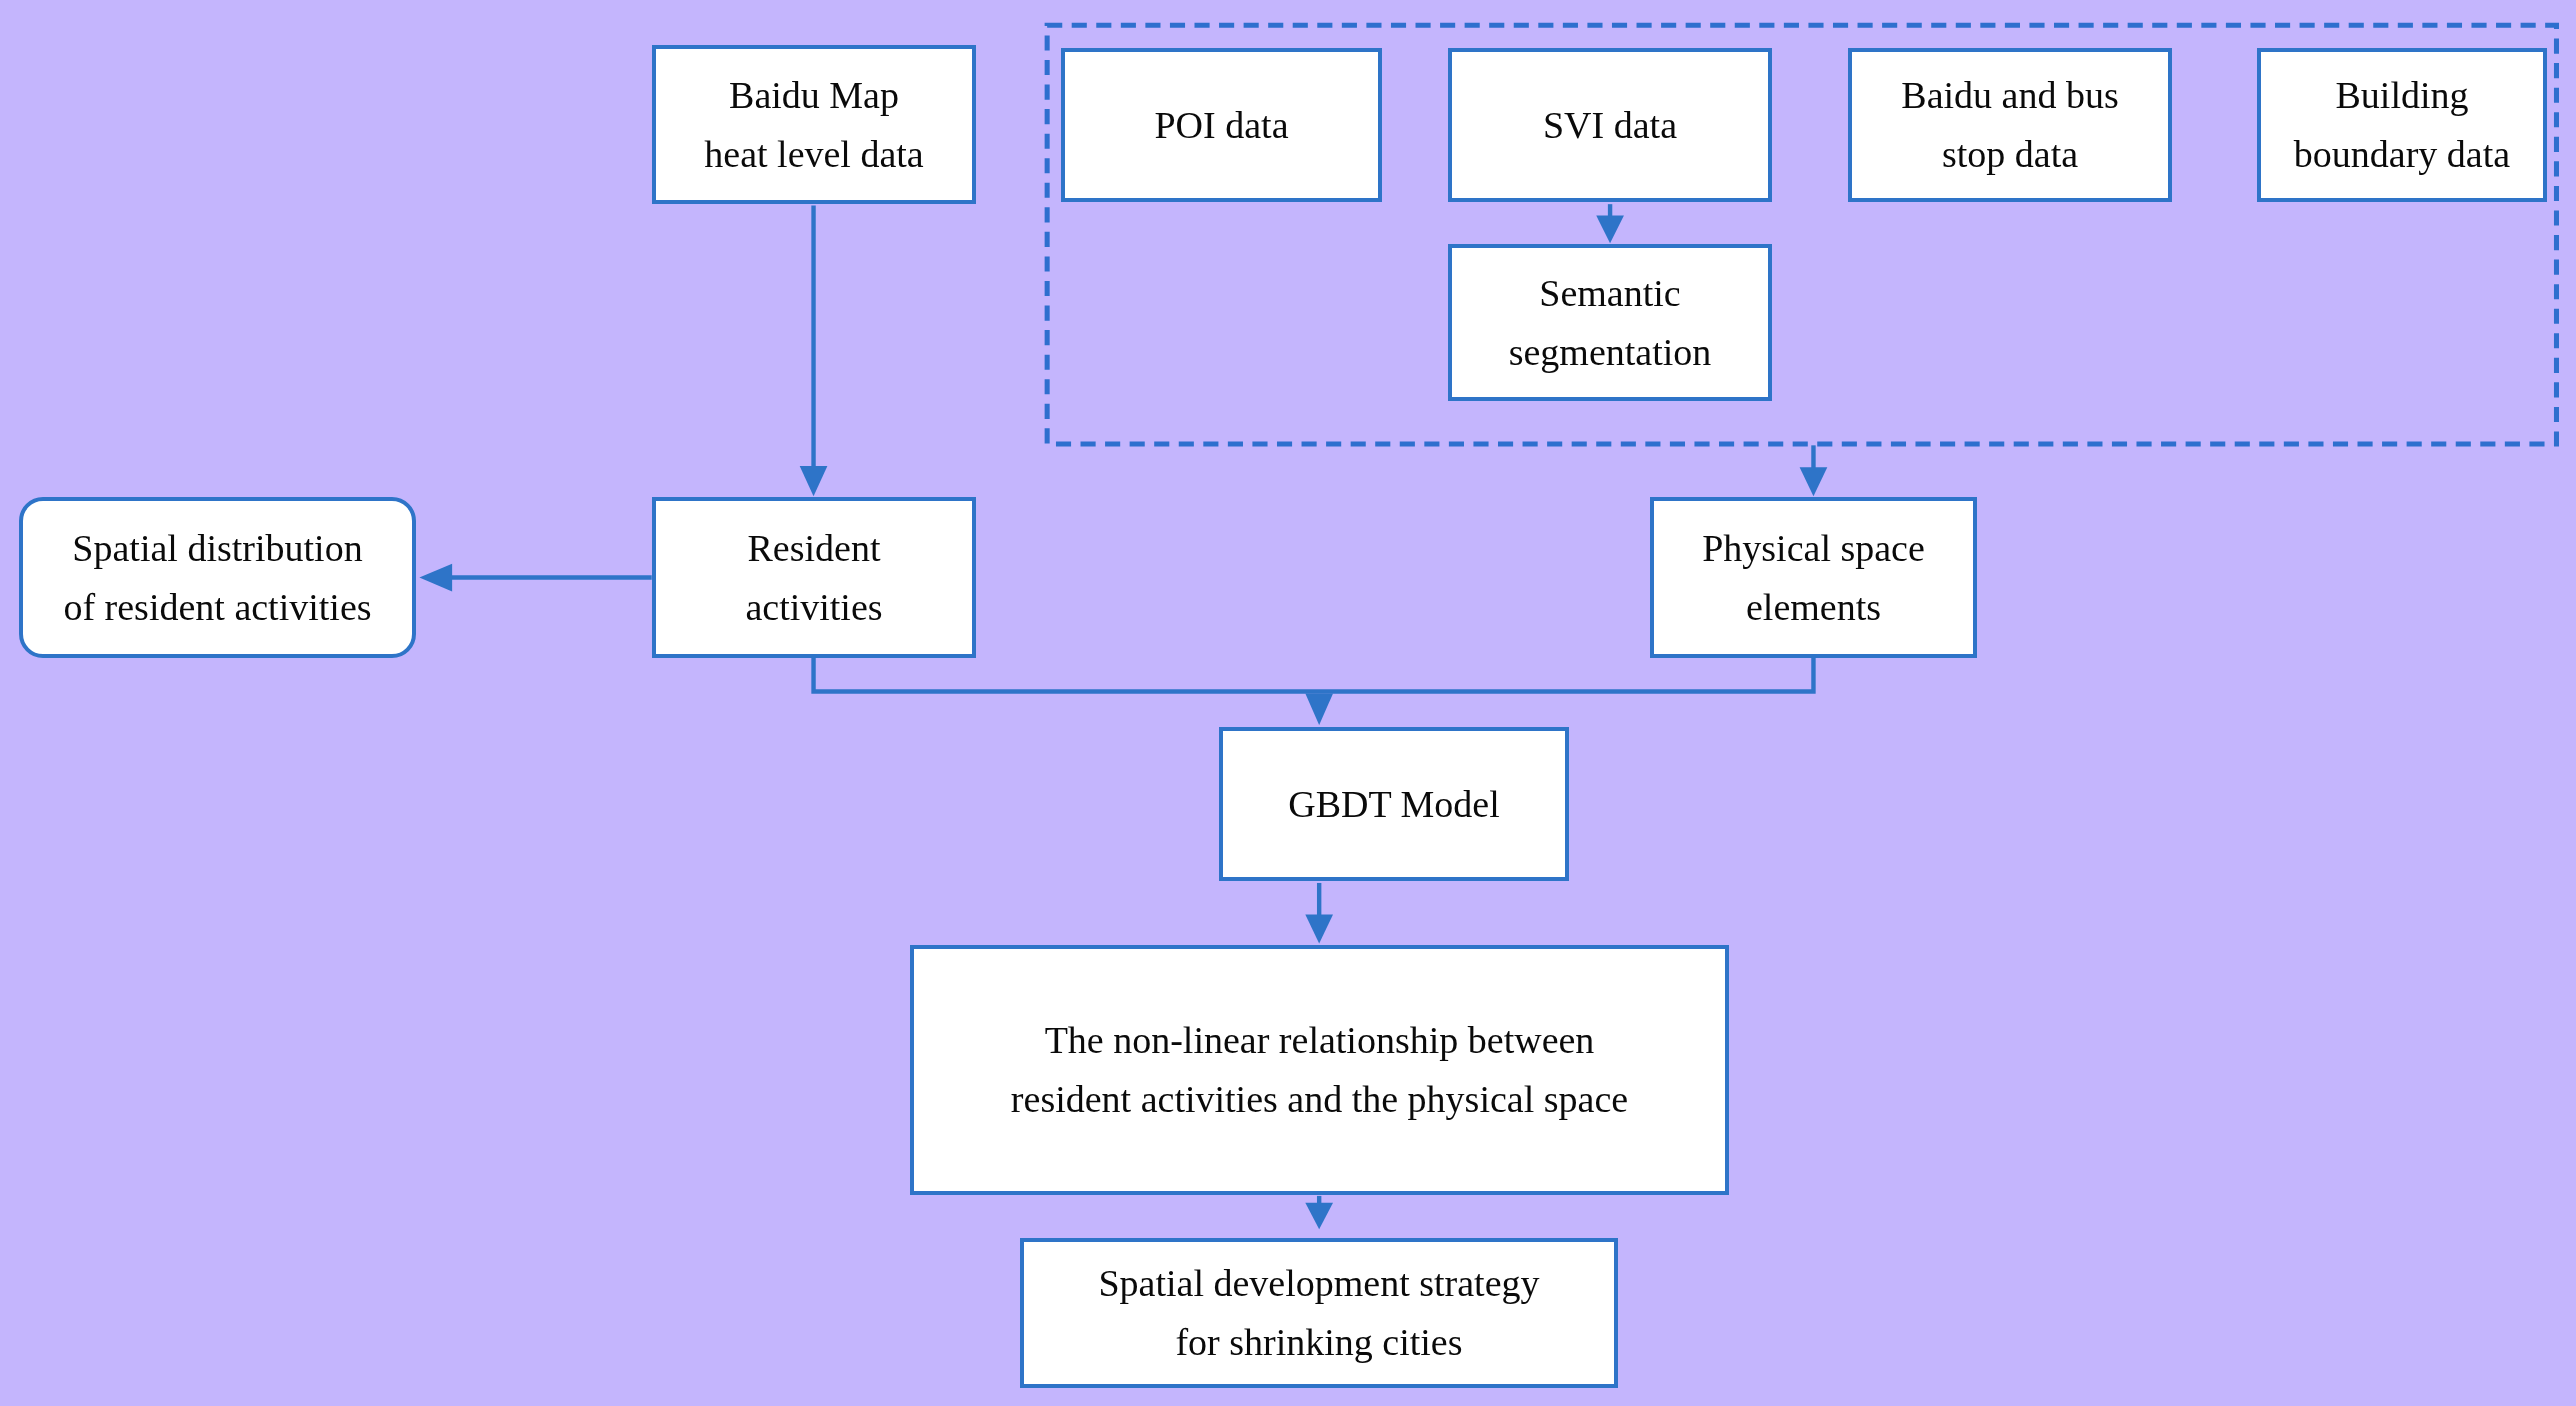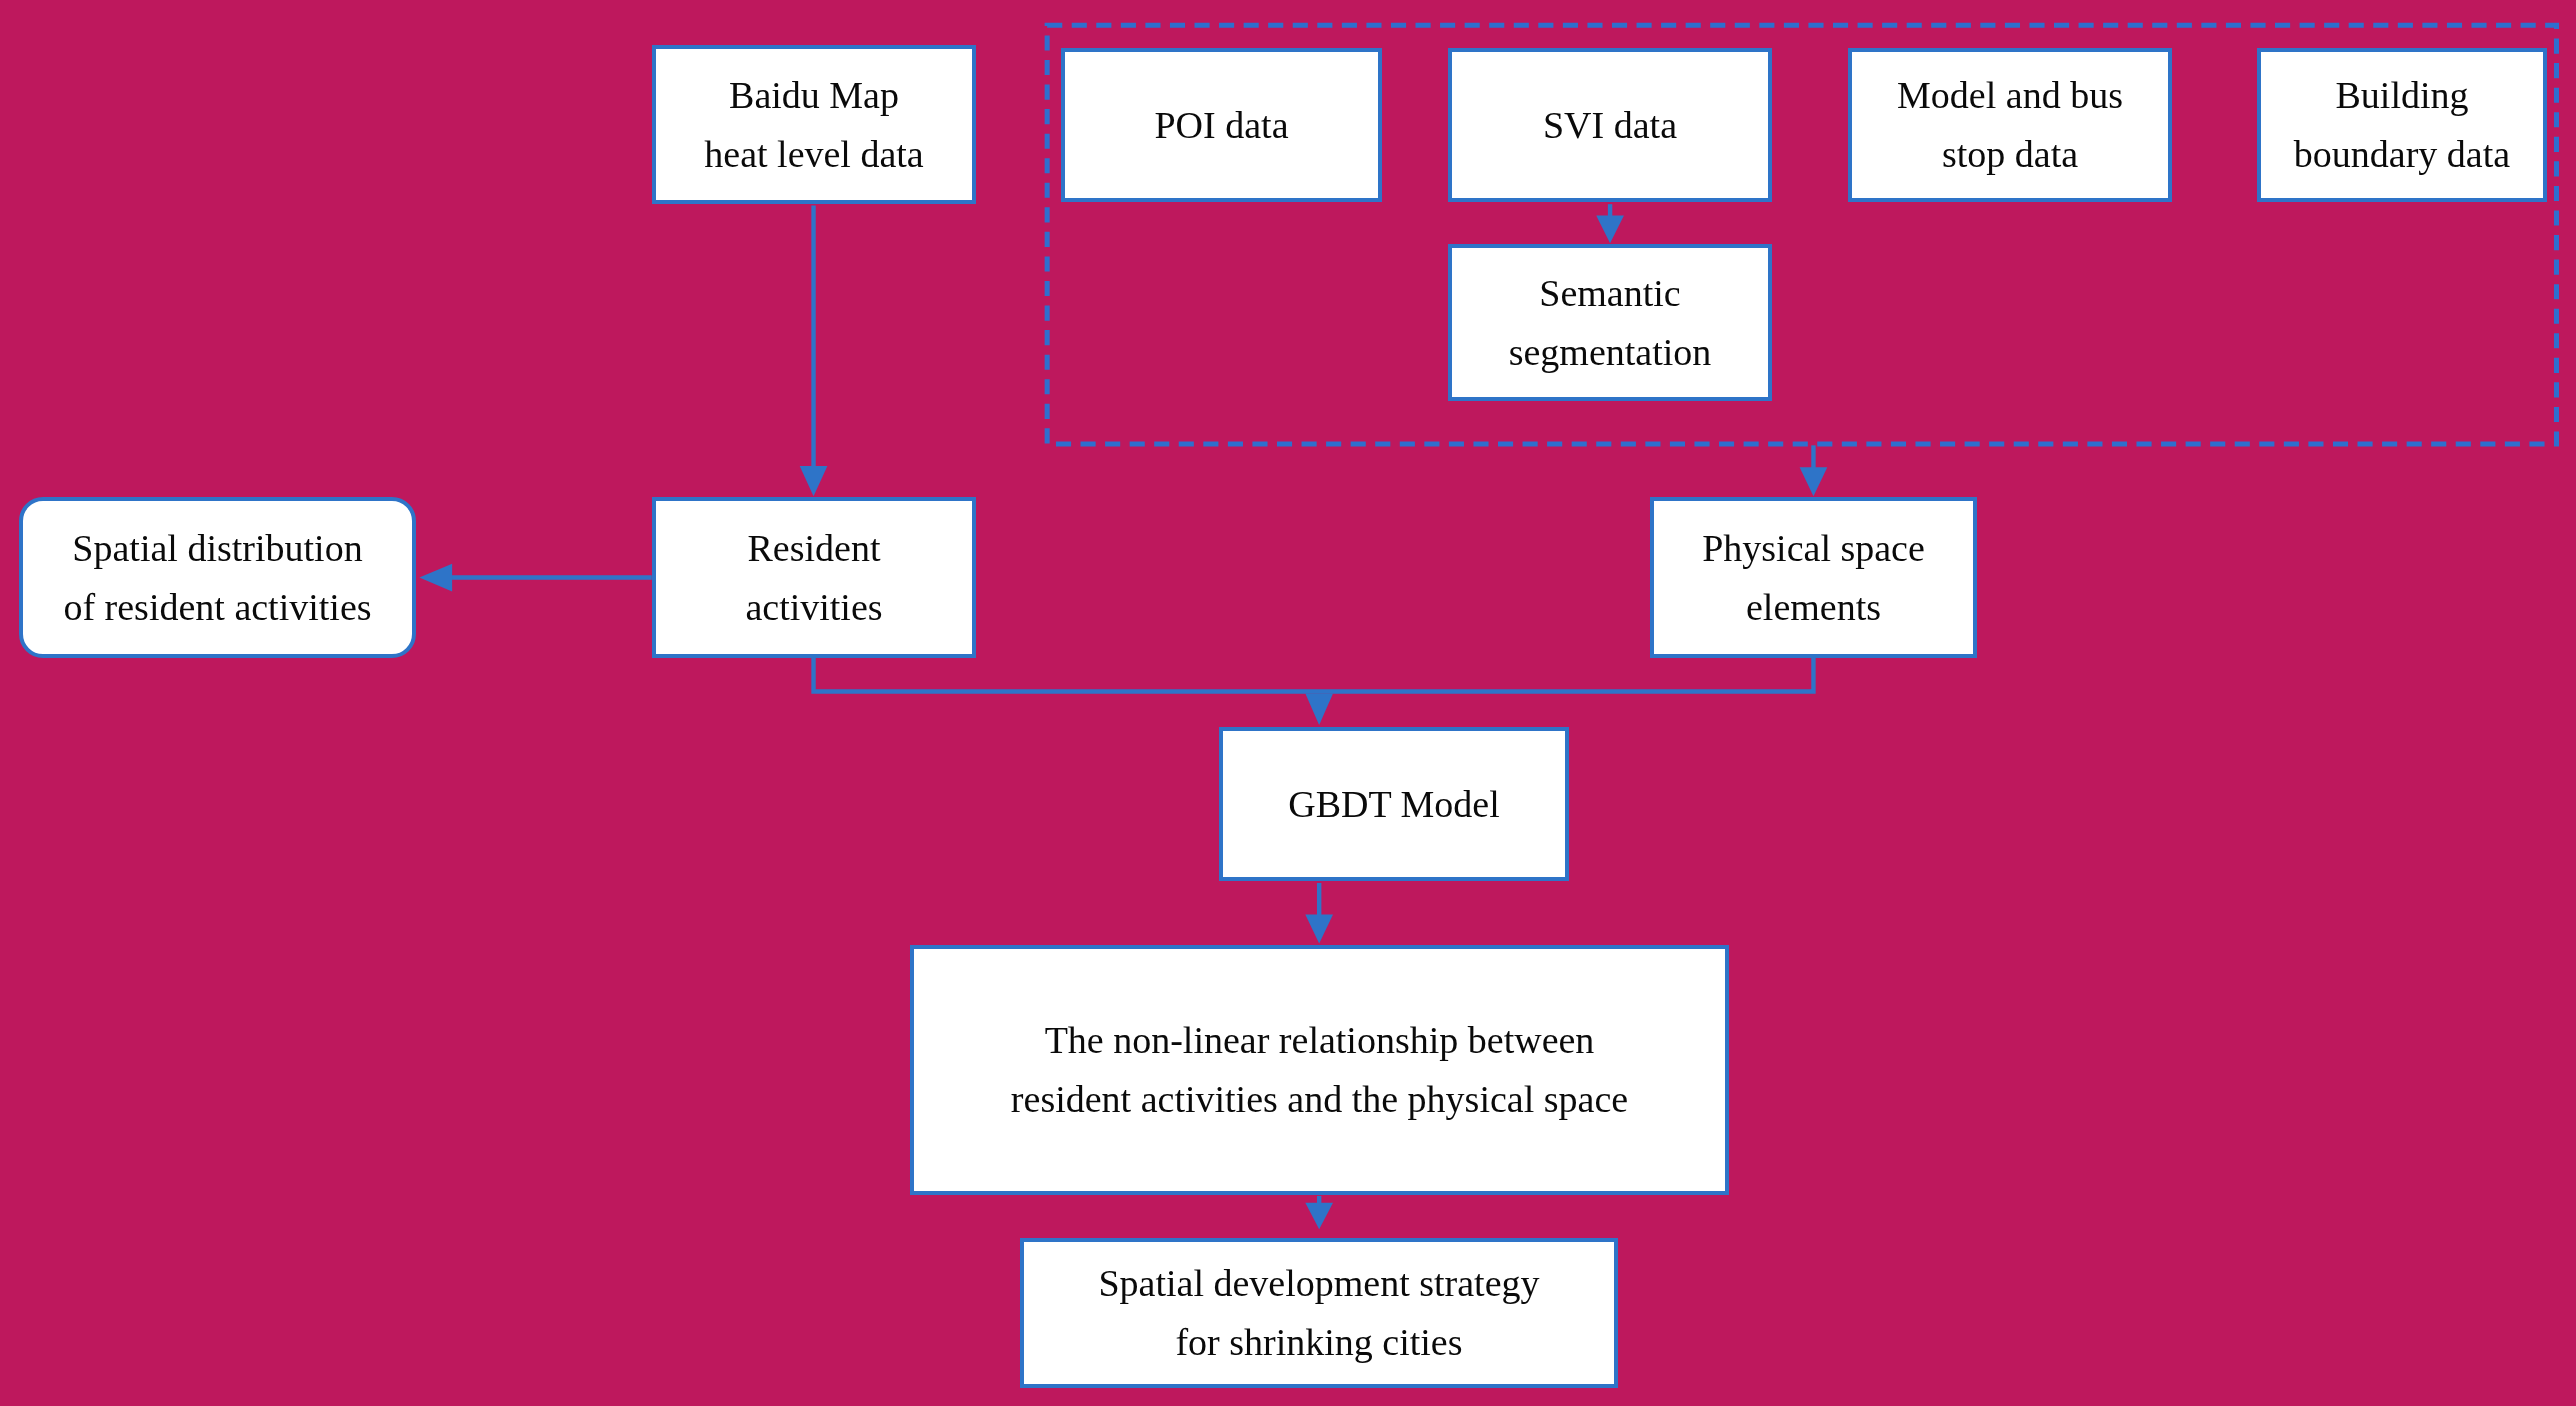--- a/index.html
+++ b/index.html
@@ -4,21 +4,21 @@
 <style>
   html, body {
     margin: 0;
     padding: 0;
     background: #ffffff;
   }
   #canvas {
     position: relative;
     width: 2576px;
     height: 1407px;
-    background: #be185d;
+    background: #c4b5fd;
     font-family: "Liberation Serif", "DejaVu Serif", serif;
     color: #0a0a0a;
     overflow: hidden;
   }
   .box {
     position: absolute;
     box-sizing: border-box;
     border: 4.4px solid #2E74C8;
     background: #ffffff;
     display: flex;
@@ -97,21 +97,21 @@
 
   <div class="box" style="left:1061px; top:48px; width:321px; height:154px;">
     <span class="line">POI data</span>
   </div>
 
   <div class="box" style="left:1448px; top:48px; width:324px; height:154px;">
     <span class="line">SVI data</span>
   </div>
 
   <div class="box" style="left:1848px; top:48px; width:324px; height:154px;">
-    <span class="line">Model and bus</span>
+    <span class="line">Baidu and bus</span>
     <span class="line">stop data</span>
   </div>
 
   <div class="box" style="left:2257px; top:48px; width:290px; height:154px;">
     <span class="line">Building</span>
     <span class="line">boundary data</span>
   </div>
 
   <div class="box" style="left:1448px; top:244px; width:324px; height:157px;">
     <span class="line">Semantic</span>

